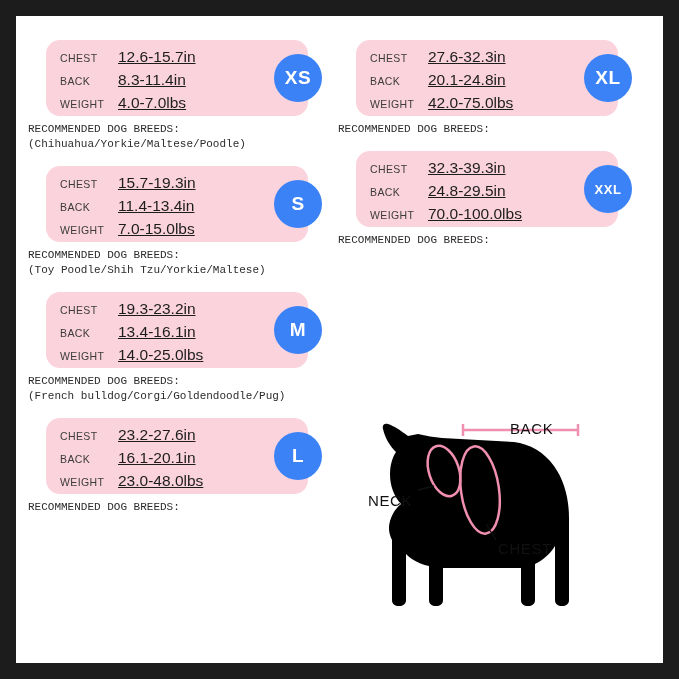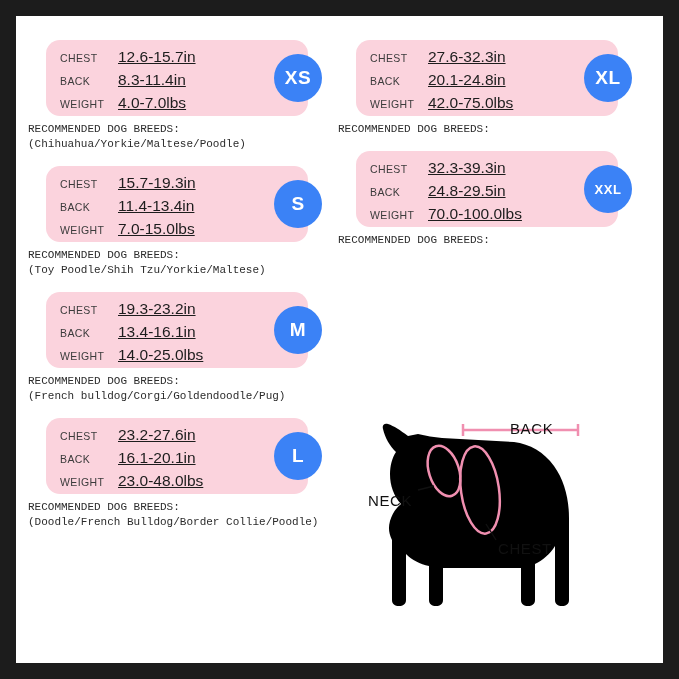--- a/index.html
+++ b/index.html
@@ -227,21 +227,20 @@
             </div>
             <div class="row">
               <span class="row-label">WEIGHT</span>
               <span class="row-value">23.0-48.0lbs</span>
             </div>
           </div>
           <div class="badge">L</div>
         </div>
         <div class="breeds">
           <div>RECOMMENDED DOG BREEDS:</div>
-          <div>(Doodle/French Bulldog/Border Collie/Poodle)</div>
         </div>
       </div>
 
     </div>
 
     <div class="col-right">
 
       <div class="size-block">
         <div class="card">
           <div class="rows">

